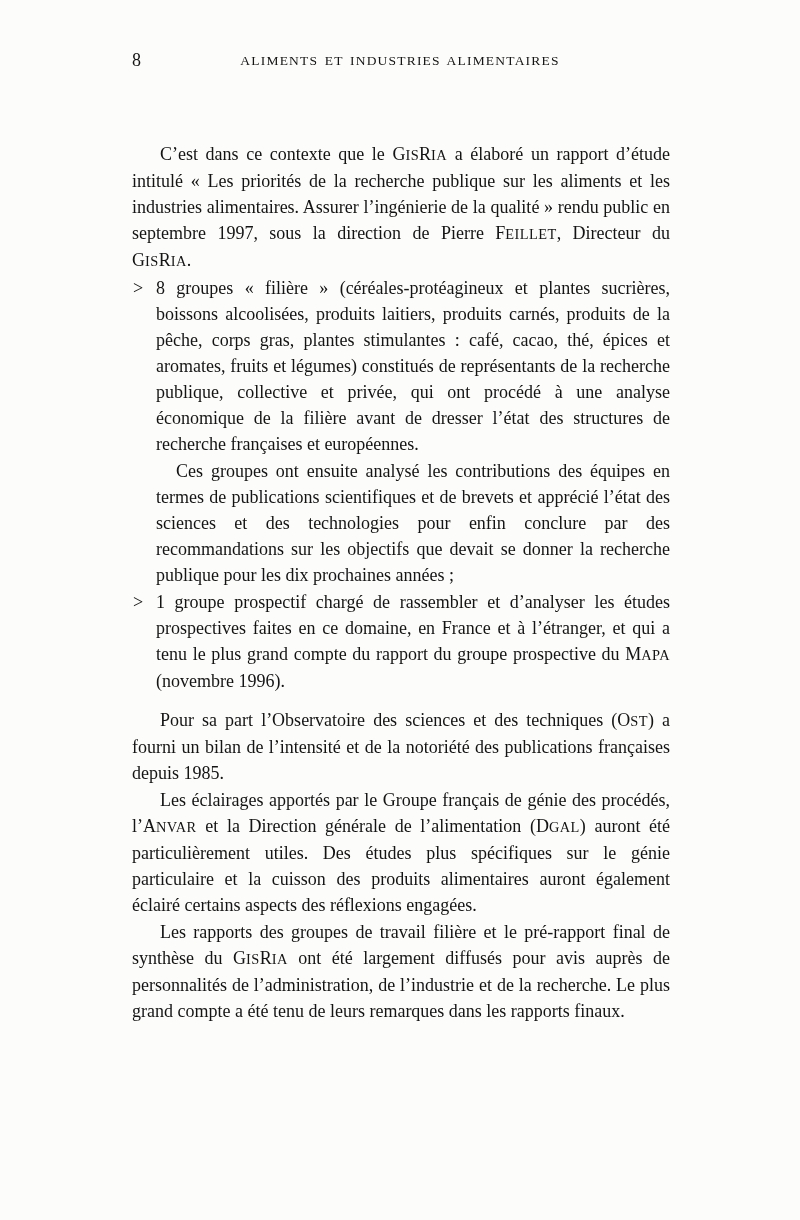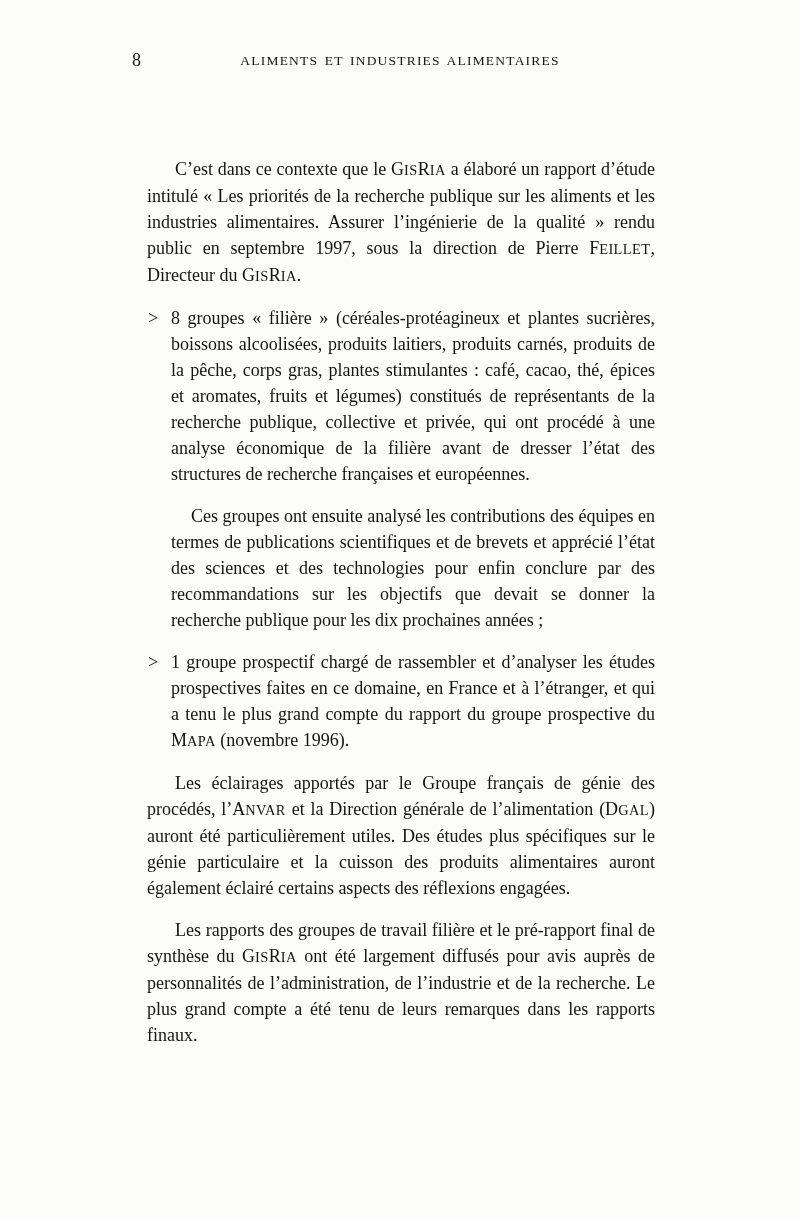--- a/index.html
+++ b/index.html
@@ -43,21 +43,21 @@
   .page-body {
     position: absolute;
     top: 140px;
     left: 131px;
     width: 540px;
     font-size: 18px;
     line-height: 26px;
     text-align: justify;
   }
   .para {
-    margin: 16px;
+    margin: 1px;
   }
   .para.indent {
     text-indent: 28px;
   }
   .para.list {
     position: relative;
     padding-left: 24px;
     text-indent: 0;
   }
   .para.list .marker {
@@ -84,16 +84,17 @@
   <header class="page-header">
     <span class="page-number">8</span>
     <span class="running-title">ALIMENTS ET INDUSTRIES ALIMENTAIRES</span>
   </header>
 
   <main class="page-body" id="page-body">
       <p class="para indent">C’est dans ce contexte que le G<span class="sc">IS</span>R<span class="sc">IA</span> a élaboré un rapport d’étude intitulé « Les priorités de la recherche publique sur les aliments et les industries alimentaires. Assurer l’ingénierie de la qualité » rendu public en septembre 1997, sous la direction de Pierre F<span class="sc">EILLET</span>, Directeur du G<span class="sc">IS</span>R<span class="sc">IA</span>.</p>
       <p class="para list"><span class="marker">&gt;</span>8 groupes « filière » (céréales-protéagineux et plantes sucrières, boissons alcoolisées, produits laitiers, produits carnés, produits de la pêche, corps gras, plantes stimulantes : café, cacao, thé, épices et aromates, fruits et légumes) constitués de représentants de la recherche publique, collective et privée, qui ont procédé à une analyse économique de la filière avant de dresser l’état des structures de recherche françaises et européennes.</p>
       <p class="para list-cont">Ces groupes ont ensuite analysé les contributions des équipes en termes de publications scientifiques et de brevets et apprécié l’état des sciences et des technologies pour enfin conclure par des recommandations sur les objectifs que devait se donner la recherche publique pour les dix prochaines années ;</p>
       <p class="para list"><span class="marker">&gt;</span>1 groupe prospectif chargé de rassembler et d’analyser les études prospectives faites en ce domaine, en France et à l’étranger, et qui a tenu le plus grand compte du rapport du groupe prospective du M<span class="sc">APA</span> (novembre 1996).</p>
+      <p class="para indent space-before">Pour sa part l’Observatoire des sciences et des techniques (O<span class="sc">ST</span>) a fourni un bilan de l’intensité et de la notoriété des publications françaises depuis 1985.</p>
       <p class="para indent">Les éclairages apportés par le Groupe français de génie des procédés, l’A<span class="sc">NVAR</span> et la Direction générale de l’alimentation (D<span class="sc">GAL</span>) auront été particulièrement utiles. Des études plus spécifiques sur le génie particulaire et la cuisson des produits alimentaires auront également éclairé certains aspects des réflexions engagées.</p>
       <p class="para indent">Les rapports des groupes de travail filière et le pré-rapport final de synthèse du G<span class="sc">IS</span>R<span class="sc">IA</span> ont été largement diffusés pour avis auprès de personnalités de l’administration, de l’industrie et de la recherche. Le plus grand compte a été tenu de leurs remarques dans les rapports finaux.</p>
     </main>
 </div>
 
 </body></html>

